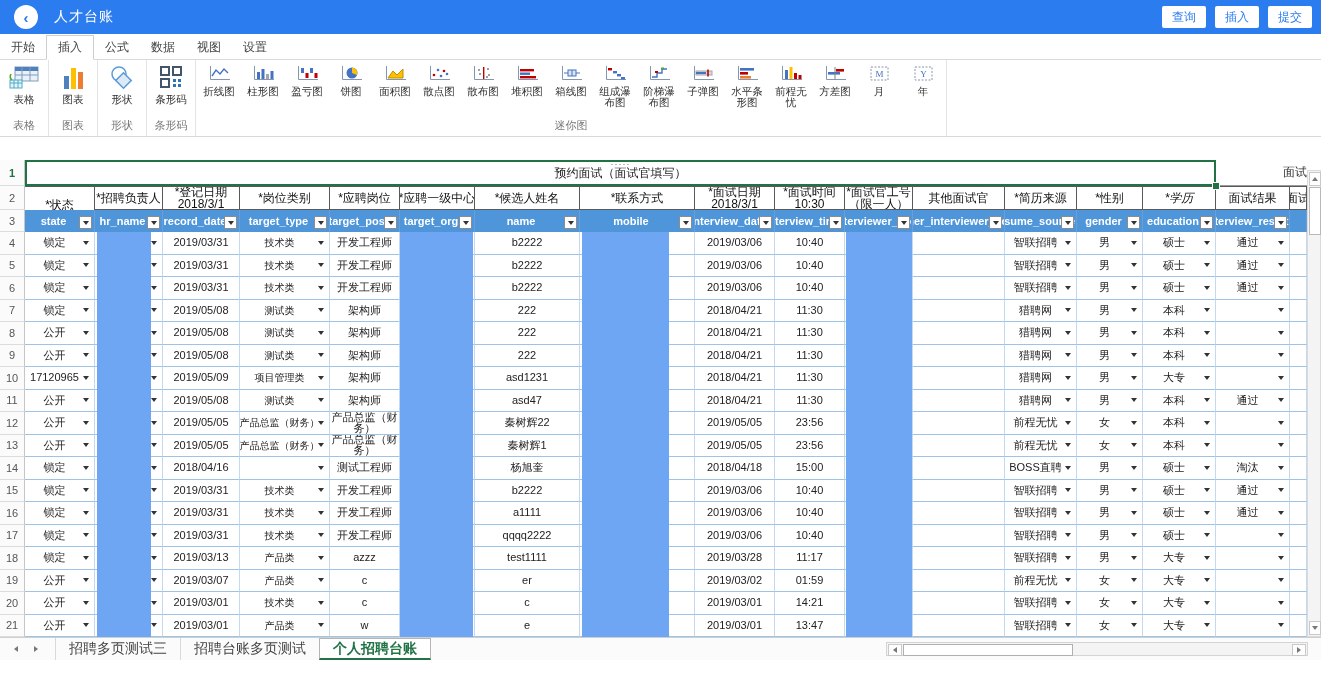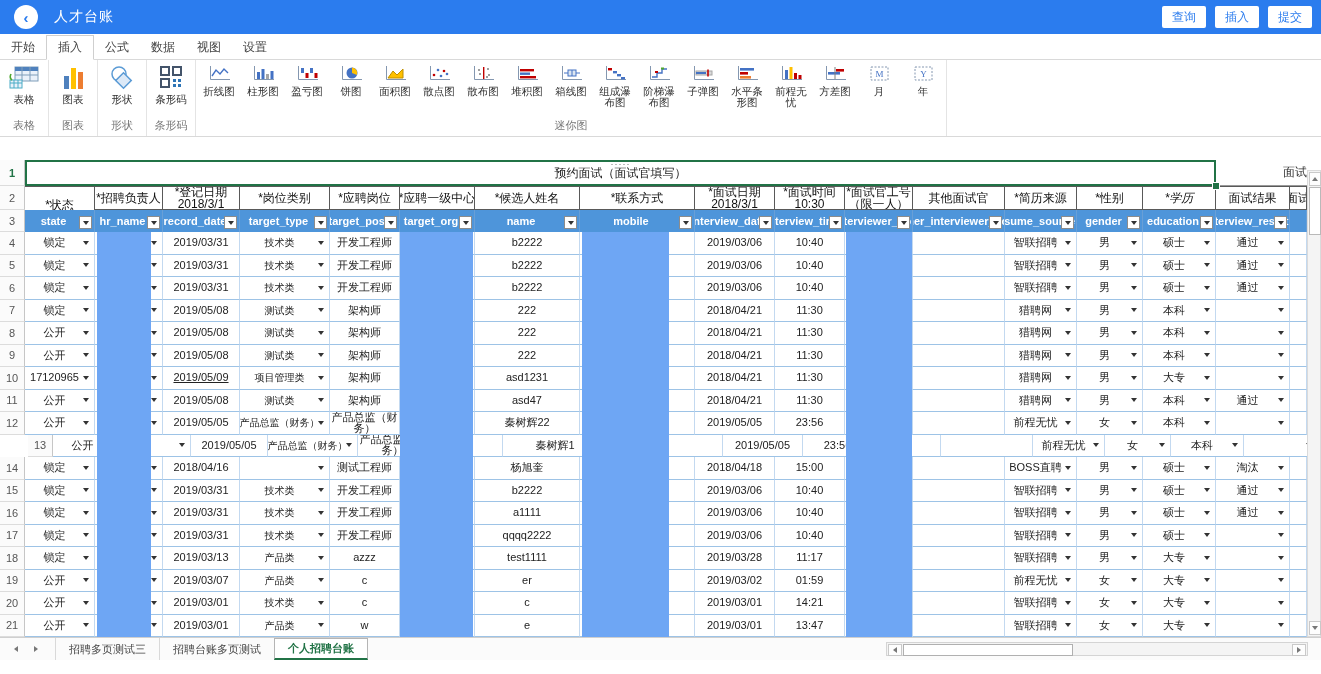--- a/index.html
+++ b/index.html
@@ -93,21 +93,21 @@
           border-top:4px solid #777;}
   .tri-lf{width:0;height:0;border-top:3px solid transparent;border-bottom:3px solid transparent;
           border-right:4px solid #777;}
   .tri-rt{width:0;height:0;border-top:3px solid transparent;border-bottom:3px solid transparent;
           border-left:4px solid #777;}
 
   
   .tabbar{position:absolute;left:0;top:637px;width:1321px;height:23px;background:#fbfbfb;
           border-top:1px solid #cfcfcf;display:flex;align-items:stretch;box-sizing:border-box;}
   .navarrows{display:flex;align-items:center;gap:16px;padding:0 18px 0 14px;}
-  .stab{display:flex;align-items:center;padding:0 13px;font-size:11px;color:#444;cursor:pointer;
+  .stab{display:flex;align-items:center;padding:0 13px;font-size:14px;color:#444;cursor:pointer;
         border-right:1px solid #d9d9d9;border-left:1px solid #d9d9d9;margin-left:-1px;}
   .stab.active{background:#fff;border:1px solid #b5b5b5;border-bottom:2px solid #217346;
                color:#217346;font-weight:bold;box-sizing:border-box;}
   .hs-dots{display:flex;align-items:center;color:#aaa;margin-left:570px;font-size:10px;}
   .hscroll{position:absolute;left:886px;top:642px;width:422px;height:14px;background:#f4f4f4;
            border:1px solid #d4d4d4;box-sizing:border-box;}
   .hbtn{position:absolute;top:1px;width:12px;height:10px;background:#fdfdfd;border:1px solid #c9c9c9;
         display:flex;align-items:center;justify-content:center;cursor:pointer;}
   .hthumb{position:absolute;left:16px;top:1px;width:168px;height:10px;background:#fff;
           border:1px solid #b0b0b0;cursor:pointer;}
@@ -839,21 +839,21 @@
       </div>
       <div class="grow" style="height: 22.5px;">
         <div class="rn">10</div>
         <div class="cell dcell" style="width: 70px; height: 22.5px;">
           <span style="padding-right: 10px;">17120965</span>
           <span class="tri celltri"></span>
         </div>
         <div class="cell dcell" style="width: 68px; height: 22.5px;">
           <span class="tri celltri"></span>
         </div>
-        <div class="cell dcell" style="width: 77px; height: 22.5px; text-decoration: underline;">
+        <div class="cell dcell" style="width: 77px; height: 22.5px;">
           <span>2019/05/09</span>
         </div>
         <div class="cell dcell nowrap" style="width: 90px; height: 22.5px;">
           <span style="padding-right: 10px;">项目管理类</span>
           <span class="tri celltri"></span>
         </div>
         <div class="cell dcell" style="width: 70px; height: 22.5px;">
           <span>架构师</span>
         </div>
         <div class="cell dcell" style="width: 75px; height: 22.5px;"></div>
@@ -978,21 +978,21 @@
         </div>
         <div class="cell dcell" style="width: 73px; height: 22.5px;">
           <span style="padding-right: 10px;">本科</span>
           <span class="tri celltri"></span>
         </div>
         <div class="cell dcell" style="width: 74px; height: 22.5px;">
           <span class="tri celltri"></span>
         </div>
         <div class="cell dcell" style="width: 17px; height: 22.5px;"></div>
       </div>
-      <div class="grow" style="height: 22.5px; padding-left: 28px;">
+      <div class="grow" style="height: 22.5px;">
         <div class="rn">13</div>
         <div class="cell dcell" style="width: 70px; height: 22.5px;">
           <span style="padding-right: 10px;">公开</span>
           <span class="tri celltri"></span>
         </div>
         <div class="cell dcell" style="width: 68px; height: 22.5px;">
           <span class="tri celltri"></span>
         </div>
         <div class="cell dcell" style="width: 77px; height: 22.5px;">
           <span>2019/05/05</span>

